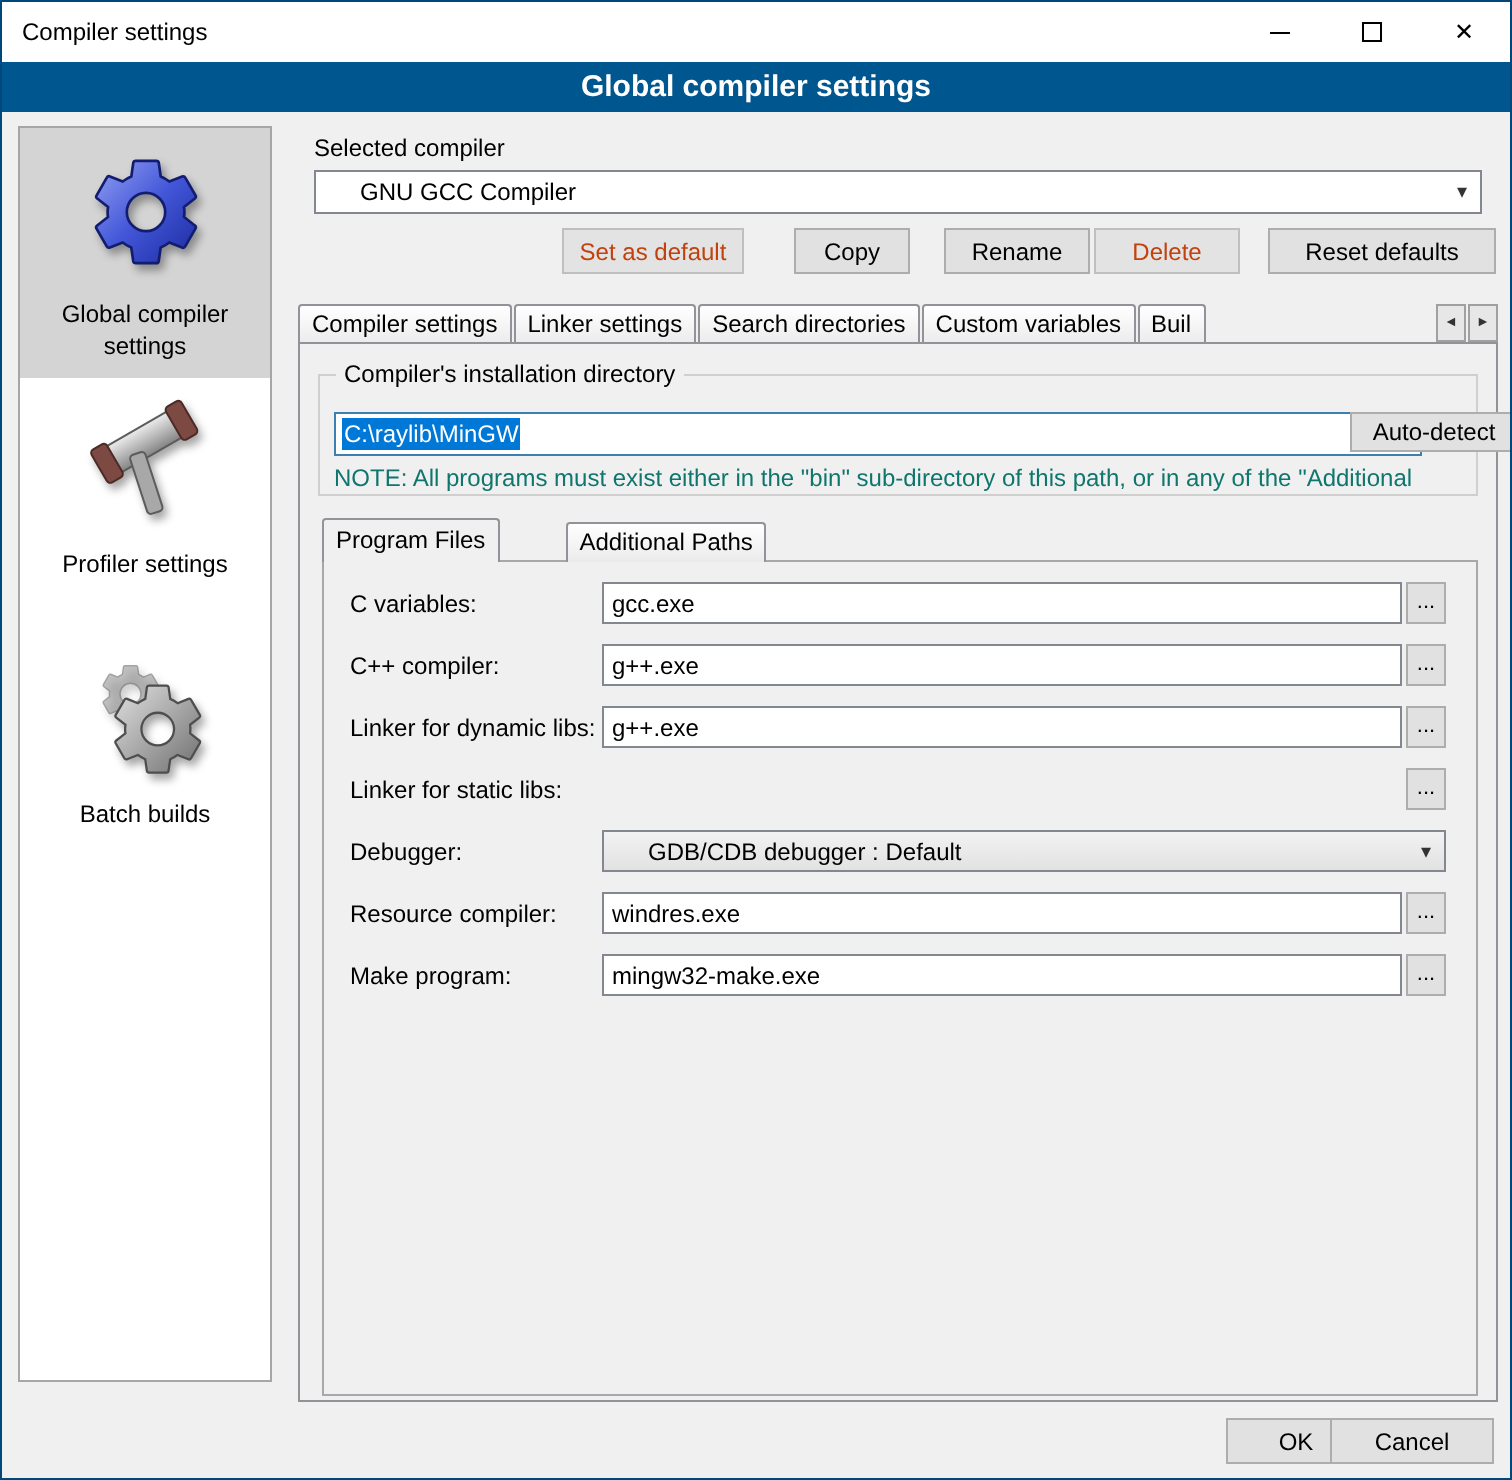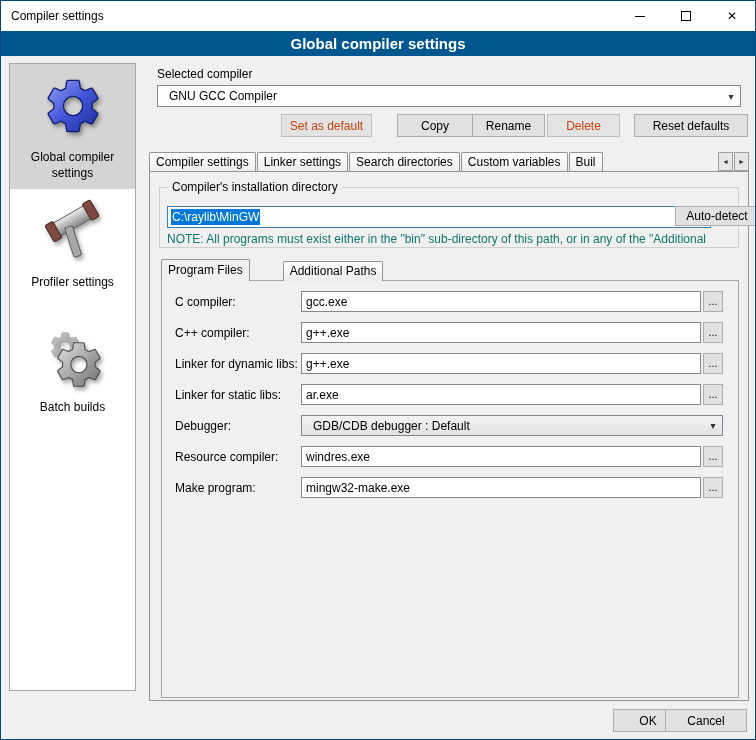--- a/index.html
+++ b/index.html
@@ -26,21 +26,21 @@
 
   
   .sidebar { position:absolute; left:8px; top:62px; width:127px; height:628px; background:#ffffff; border:1px solid #a6a6a6; overflow:hidden; }
   .side-item { width:100%; min-height:125px; display:flex; flex-direction:column; align-items:center; padding:8px 6px 6px; cursor:pointer; }
   .side-item.selected { background:#d4d4d4; }
   .icon64 { width:64px; height:64px; margin:2px 0 12px; filter:drop-shadow(2px 3px 2px rgba(0,0,0,0.35)); }
   .side-label { text-align:center; font-size:12px; line-height:1.3; }
   .lbl { position:absolute; font-size:12px; line-height:14px; white-space:nowrap; }
   .btn { position:absolute; height:23px; background:#e1e1e1; border:1px solid #adadad; font-family:inherit; font-size:12px; color:#000; cursor:pointer; }
   .btn.disabled { color:#c2410c; border-color:#bfbfbf; background:#e3e3e3; cursor:default; }
-  .combo { position:absolute; height:22px; background:#fff; border:1px solid #828790; display:flex; align-items:center; padding-left:11px; cursor:pointer; }
+  .combo { position:absolute; height:22px; background:#fff; border:1px solid #828790; display:flex; align-items:center; padding-left:22px; cursor:pointer; }
   .combo.graycombo { background:linear-gradient(#f2f2f2,#e2e2e2); }
   .combo .arrow { margin-left:auto; width:18px; text-align:center; color:#333; font-size:10px; flex:none; }
   .field-input { position:absolute; height:21px; border:1px solid #828790; background:#fff; font-family:inherit; font-size:12px; padding:0 4px; }
   .dots-btn { position:absolute; width:20px; height:21px; background:#e1e1e1; border:1px solid #adadad; font-size:11px; line-height:1; cursor:pointer; font-family:inherit; }
 
   
   .tab { height:20px; line-height:19px; padding:0 6px; background:linear-gradient(#ffffff,#ebebeb);
     border:1px solid #919399; border-bottom:none; margin-right:1px; border-radius:2px 2px 0 0; white-space:nowrap; cursor:pointer; }
   .tab.active { height:22px; line-height:21px; background:#f0f0f0; position:relative; z-index:3; }
   .tabstrip { position:absolute; left:148px; top:149px; width:566px; height:22px; display:flex; align-items:flex-end; overflow:hidden; }
@@ -139,21 +139,21 @@
     </div>
   </div>
 
   <span class="lbl" style="left:156px; top:66px;">Selected compiler</span>
   <div class="combo" style="left:156px; top:84px; width:584px;">
     <span>GNU GCC Compiler</span>
     <span class="arrow">▾</span>
   </div>
 
   <button class="btn disabled" style="left:280px; top:113px; width:91px;">Set as default</button>
-  <button class="btn" style="left:396px; top:113px; width:76px;">Copy</button>
+  <button class="btn" style="left:396px; top:113px; width:58px;">Copy</button>
   <button class="btn" style="left:471px; top:113px; width:73px;">Rename</button>
   <button class="btn disabled" style="left:546px; top:113px; width:73px;">Delete</button>
   <button class="btn" style="left:633px; top:113px; width:114px;">Reset defaults</button>
 
   <div class="tabstrip">
     <div class="tab">Compiler settings</div>
     <div class="tab">Linker settings</div>
     <div class="tab">Search directories</div>
     <div class="tab">Custom variables</div>
     <div class="tab clipped">Buil</div>
@@ -172,34 +172,33 @@
   <button class="dots-btn" style="left:622px; top:205px; height:22px;">...</button>
   <button class="btn" style="left:674px; top:205px; width:84px; height:20px; z-index:3;">Auto-detect</button>
   <div class="note-text">NOTE: All programs must exist either in the "bin" sub-directory of this path, or in any of the "Additional</div>
 
   <div class="innertabstrip">
     <div class="tab active">Program Files</div>
     <div class="tab">Additional Paths</div>
   </div>
   <div class="innerpanel"></div>
 
-  <span class="lbl row-el" style="left:174px; top:294px;">C compiler:</span>
+  <span class="lbl row-el" style="left:174px; top:294px;">C variables:</span>
   <input class="field-input row-el" style="left: 300px; top: 290px; width: 400px;" value="gcc.exe">
   <button class="dots-btn row-el" style="left:702px; top:290px;">...</button>
 
   <span class="lbl row-el" style="left:174px; top:325px;">C++ compiler:</span>
   <input class="field-input row-el" style="left: 300px; top: 321px; width: 400px;" value="g++.exe">
   <button class="dots-btn row-el" style="left:702px; top:321px;">...</button>
 
   <span class="lbl row-el" style="left:174px; top:356px;">Linker for dynamic libs:</span>
   <input class="field-input row-el" style="left: 300px; top: 352px; width: 400px;" value="g++.exe">
   <button class="dots-btn row-el" style="left:702px; top:352px;">...</button>
 
   <span class="lbl row-el" style="left:174px; top:387px;">Linker for static libs:</span>
-  <input class="field-input row-el" style="left: 300px; top: 383px; width: 400px;" value="ar.exe">
   <button class="dots-btn row-el" style="left:702px; top:383px;">...</button>
 
   <span class="lbl row-el" style="left:174px; top:418px;">Debugger:</span>
   <div class="combo graycombo row-el" style="left:300px; top:414px; width:422px; height:21px;">
     <span>GDB/CDB debugger : Default</span>
     <span class="arrow">▾</span>
   </div>
 
   <span class="lbl row-el" style="left:174px; top:449px;">Resource compiler:</span>
   <input class="field-input row-el" style="left: 300px; top: 445px; width: 400px;" value="windres.exe">

